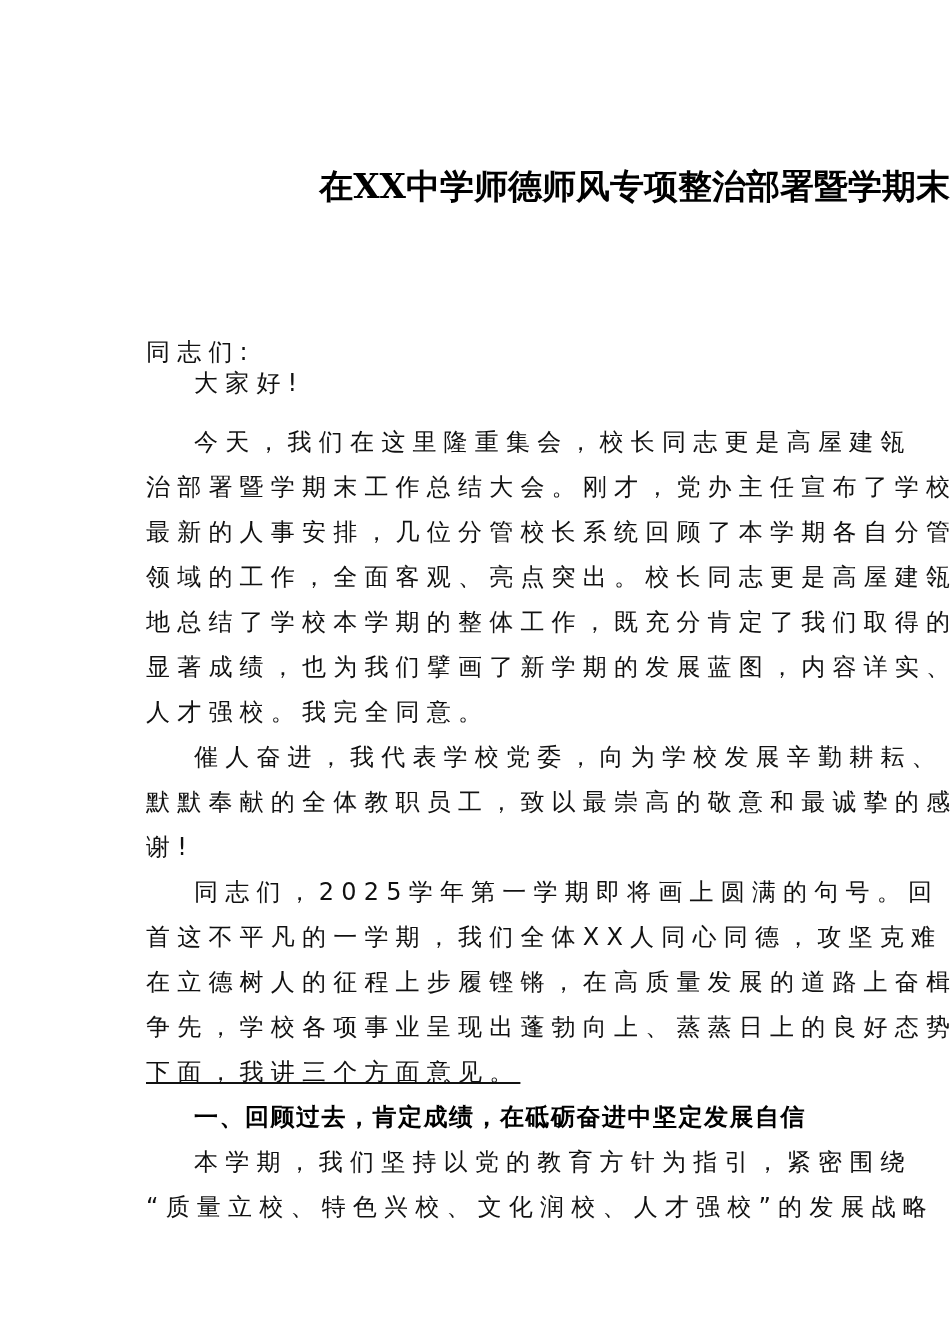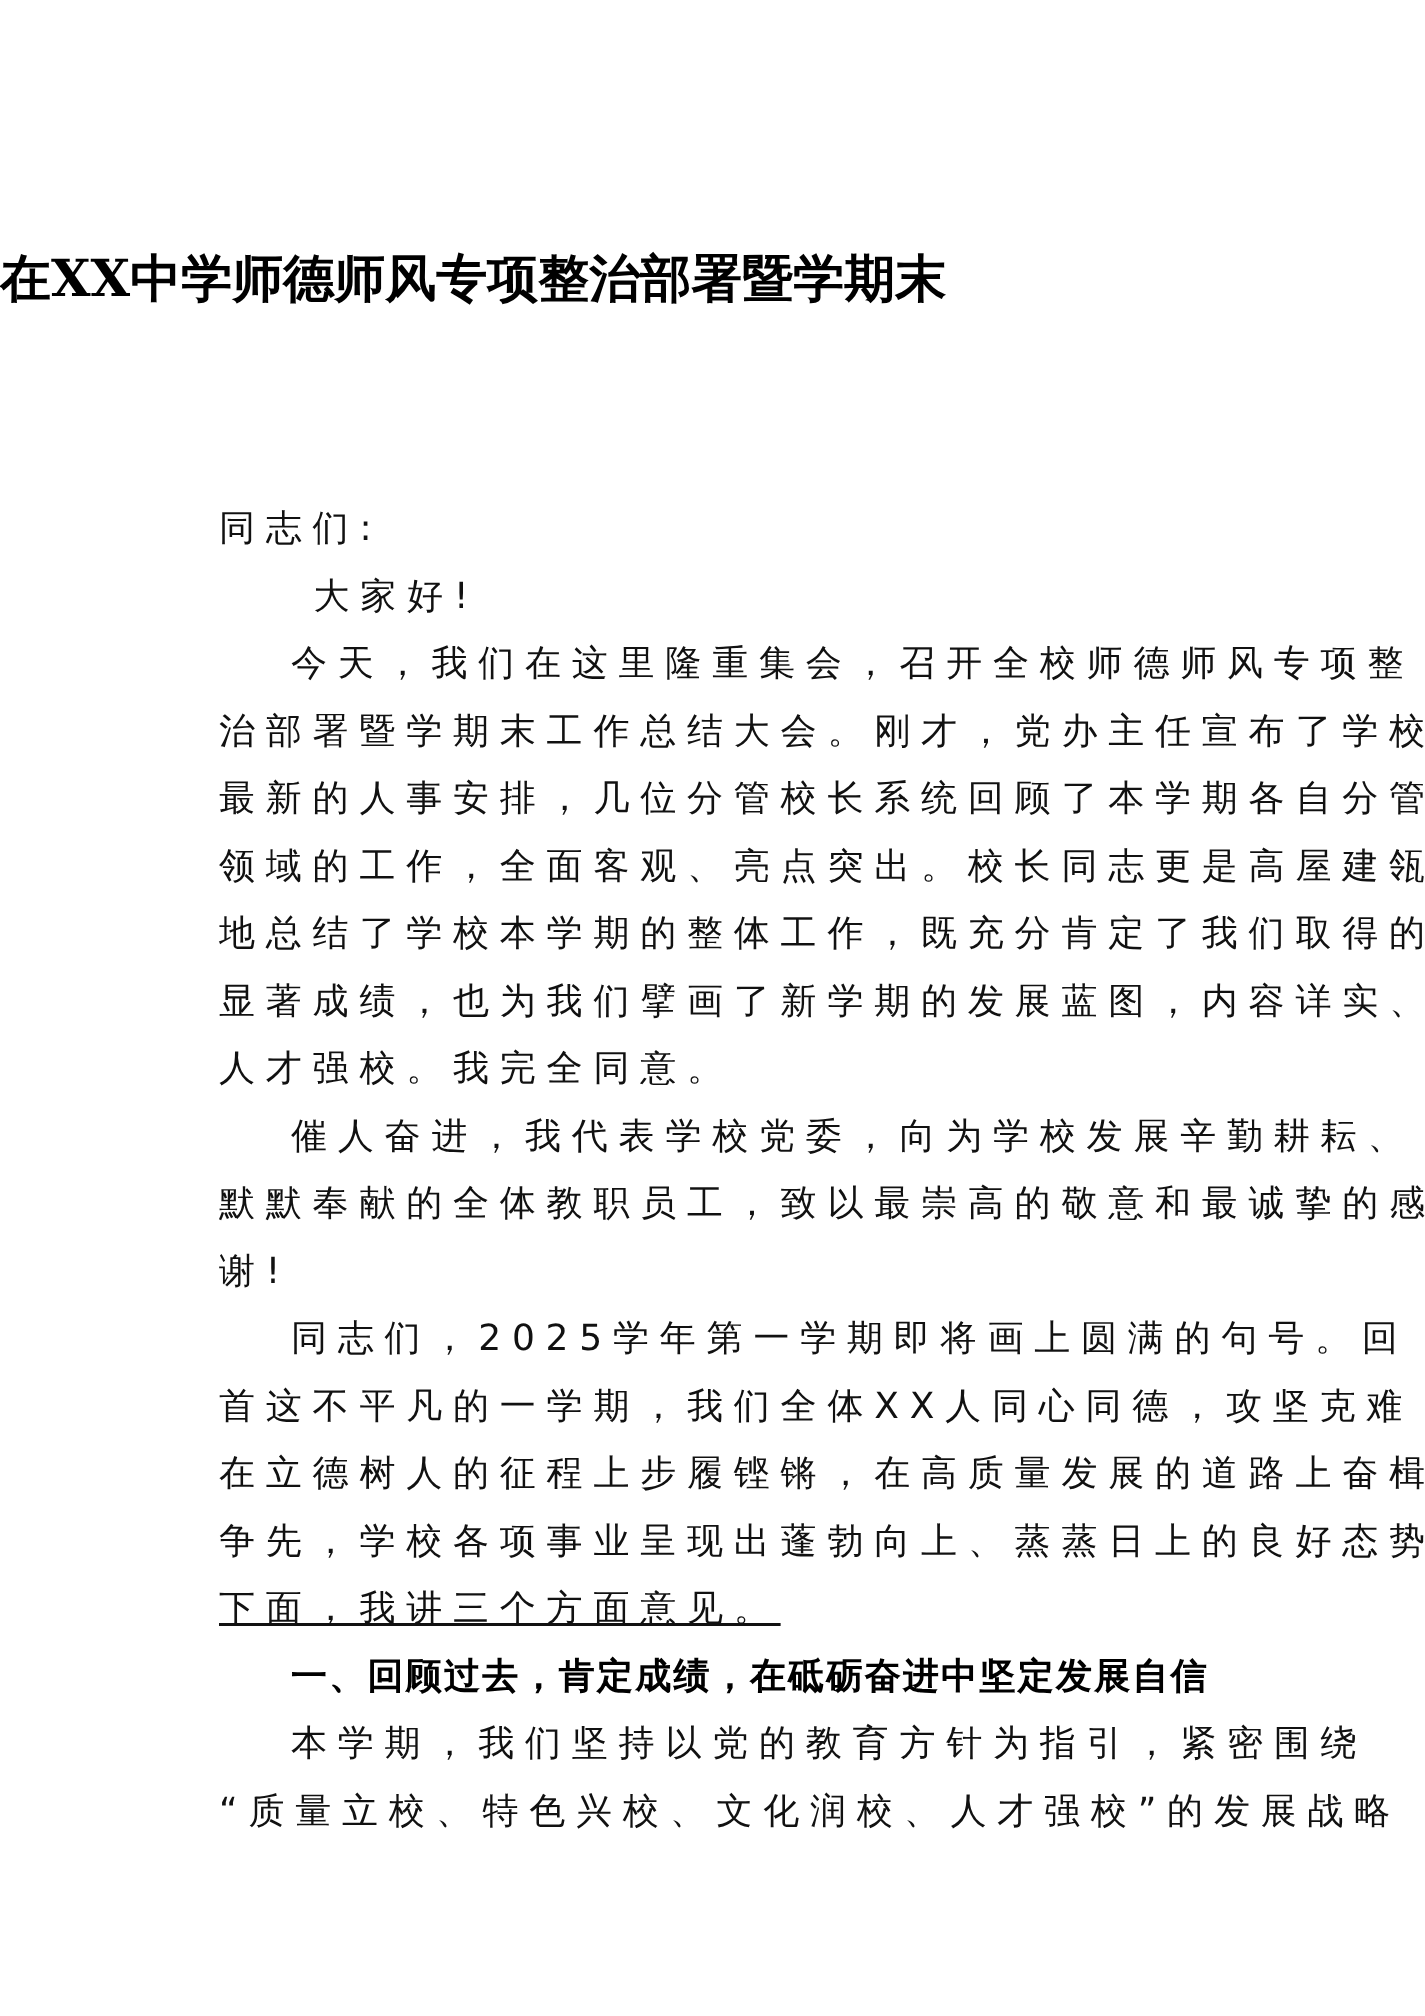--- a/index.html
+++ b/index.html
@@ -1,19 +1,19 @@
 <!DOCTYPE html>
 <html><head>
   <meta charset="utf-8">
   <style>
     html, body { margin: 0; padding: 0; background: #ffffff; }
     body { width: 950px; height: 1344px; position: relative; overflow: hidden; color: #111; }
     .page { position: absolute; left: 0; top: 0; width: 950px; height: 1344px; background: #fff; }
     .title {
-      position: absolute; left: 0; width: 950px; text-align: left;
+      position: absolute; left: 0; width: 950px; text-align: right;
       font-family: "DejaVu Serif", "Liberation Serif", serif;
       font-weight: bold; font-size: 34px; line-height: 44px; color: #000;
       letter-spacing: 0px;
     }
     .t1 { top: 164px; }
     .t2 { top: 208px; }
     .body-block {
       position: absolute; left: 146px; width: 664px;
       font-family: "DejaVu Sans", "Liberation Sans", sans-serif;
       font-size: 24px; color: #111;
@@ -26,23 +26,23 @@
     .heading { font-weight: bold; letter-spacing: 1.5px; font-size: 24px; color: #000; text-align: right; }
   </style>
 </head>
 <body>
 
 <div class="page">
   <div class="title t1">在XX中学师德师风专项整治部署暨学期末</div>
 
   <div class="body-block" style="top:330px;">
     <div class="line" style="top:0px;">同志们:</div>
-    <div class="line indent" style="top:45px;margin-left:15px;">大家好!</div>
+    <div class="line indent" style="top:31px;">大家好!</div>
 
-    <div class="line indent" style="top:90px;">今天，我们在这里隆重集会，召开全校师德师风专项整</div>
+    <div class="line indent" style="top:90px;">今天，我们在这里隆重集会，校长同志更是高屋建瓴</div>
     <div class="line" style="top:135px;">治部署暨学期末工作总结大会。刚才，党办主任宣布了学校</div>
     <div class="line" style="top:180px;">最新的人事安排，几位分管校长系统回顾了本学期各自分管</div>
     <div class="line" style="top:225px;">领域的工作，全面客观、亮点突出。校长同志更是高屋建瓴</div>
     <div class="line" style="top:270px;">地总结了学校本学期的整体工作，既充分肯定了我们取得的</div>
     <div class="line" style="top:315px;">显著成绩，也为我们擘画了新学期的发展蓝图，内容详实、</div>
     <div class="line" style="top:360px;">人才强校。我完全同意。</div>
 
     <div class="line indent" style="top:405px;">催人奋进，我代表学校党委，向为学校发展辛勤耕耘、</div>
     <div class="line" style="top:450px;">默默奉献的全体教职员工，致以最崇高的敬意和最诚挚的感</div>
     <div class="line" style="top:495px;">谢!</div>

